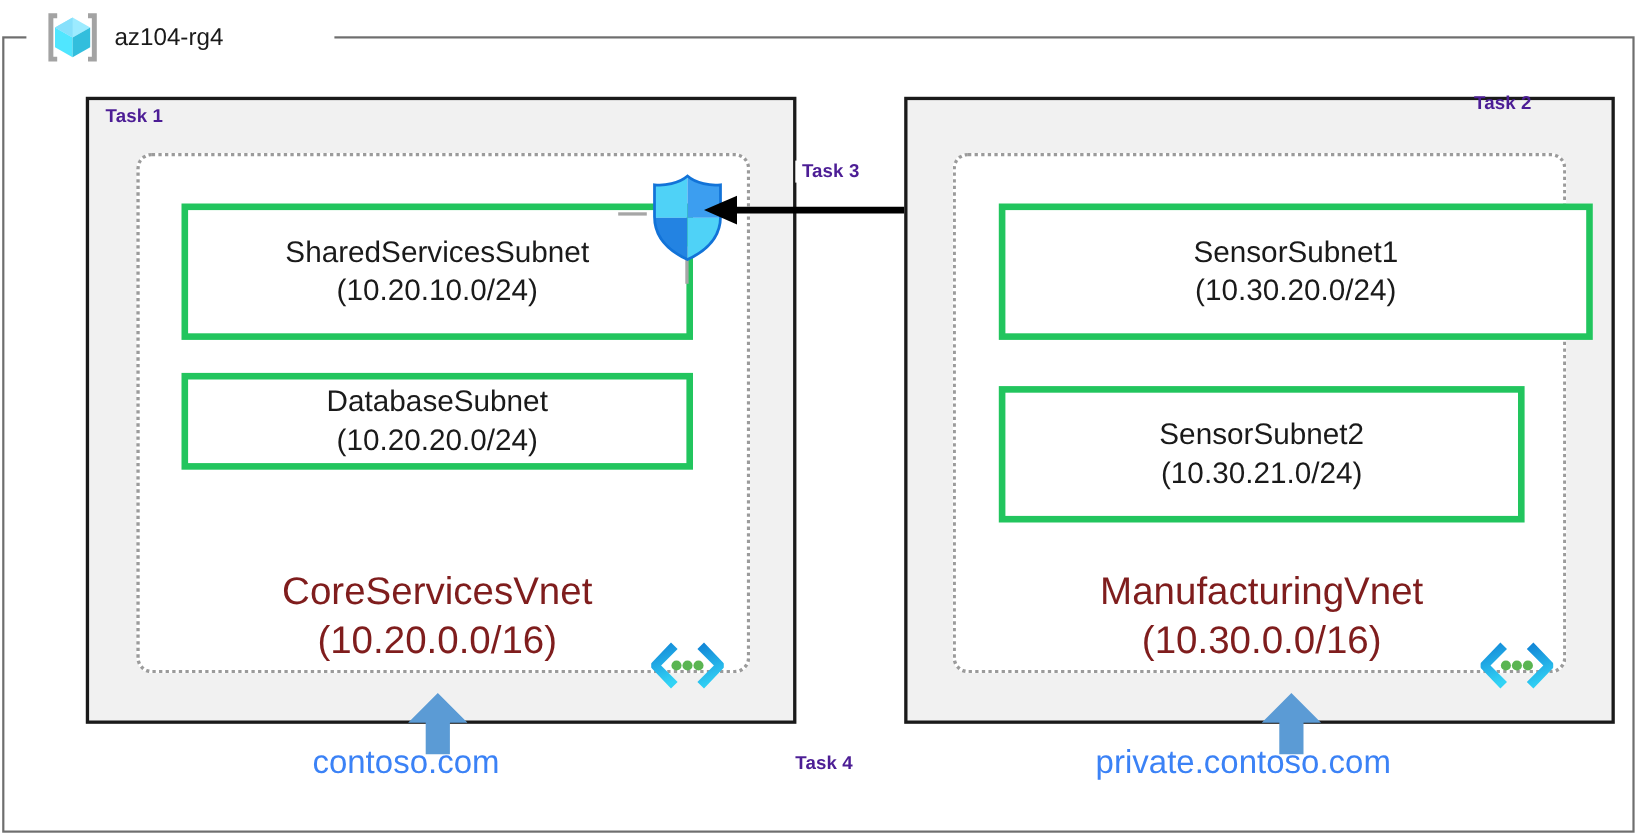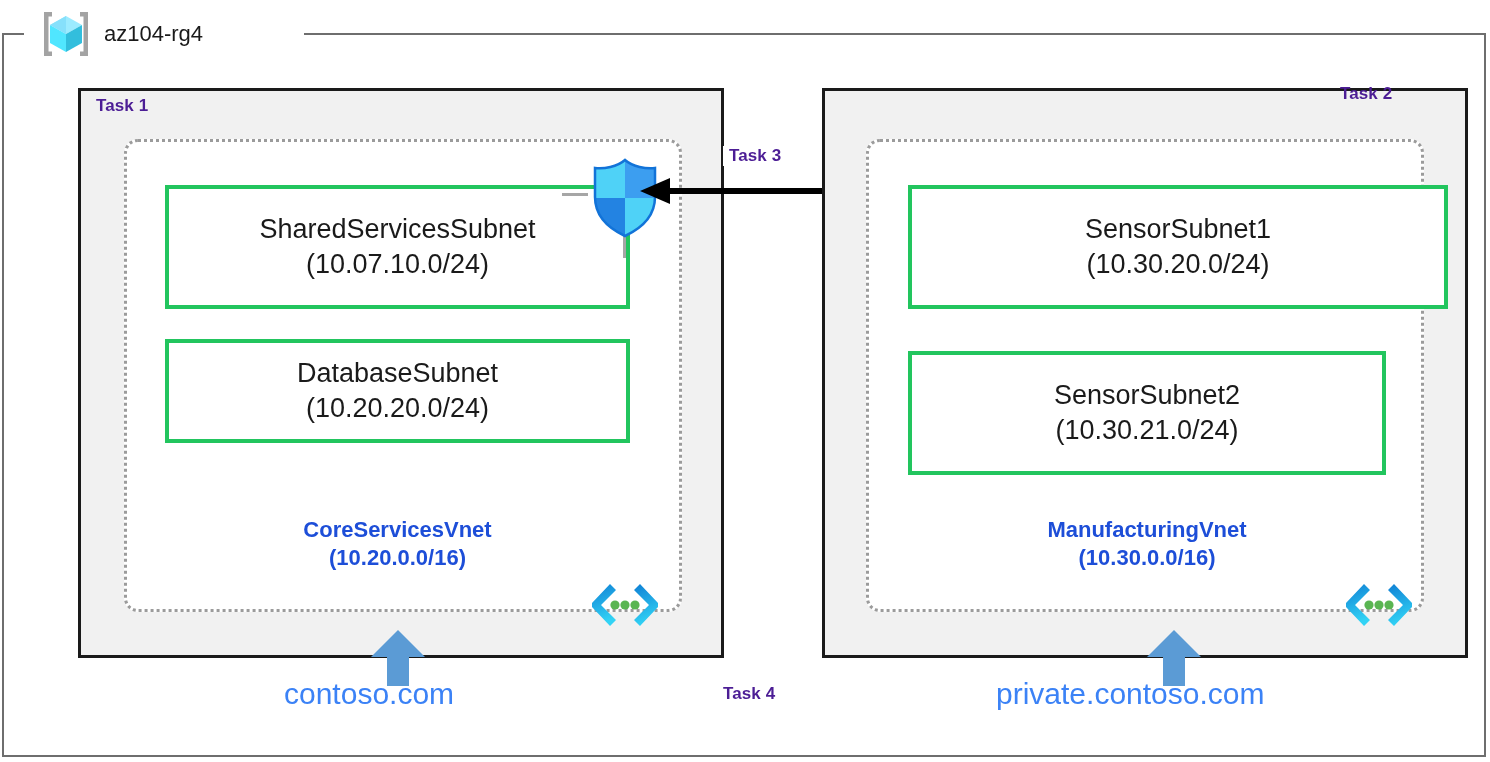--- a/index.html
+++ b/index.html
@@ -93,53 +93,52 @@
     border-radius: 14px;
     box-sizing: border-box;
   }
   #vnet-box-1 { left: 124px; top: 139px; width: 558px; height: 473px; }
   #vnet-box-2 { left: 866px; top: 139px; width: 558px; height: 473px; }
 
   
   .subnet-box {
     position: absolute;
     background: #ffffff;
-    border: 4px solid #22c55e;
+    border: 6px solid #22c55e;
     box-sizing: border-box;
     display: flex;
     flex-direction: column;
     align-items: center;
     justify-content: center;
   }
   #subnet-box-shared   { left: 165px; top: 185px; width: 465px; height: 124px; }
-  #subnet-box-database { left: 165px; top: 339px; width: 465px; height: 104px; }
+  #subnet-box-database { left: 165px; top: 339px; width: 465px; height: 88px; }
   #subnet-box-sensor1  { left: 908px; top: 185px; width: 540px; height: 124px; }
   #subnet-box-sensor2  { left: 908px; top: 339px; width: 478px; height: 124px; margin-top: 12px; }
 
   .subnet-name,
   .subnet-cidr {
     font-size: 27px;
     color: #1a1a1a;
     line-height: 1.28;
     white-space: nowrap;
   }
 
   
   .vnet-caption {
     position: absolute;
     text-align: center;
     line-height: 1.28;
     white-space: nowrap;
   }
   .vnet-caption .vnet-name,
   .vnet-caption .vnet-cidr {
-    font-size: 22px;
-    color: #1d4ed8;
+    font-size: 35px;
+    color: #7f1d1d;
     display: block;
-    font-weight: bold;
   }
   #vnet-caption-1 { left: 165px; top: 516px; width: 465px; }
   #vnet-caption-2 { left: 908px; top: 516px; width: 478px; }
 
   
   .vnet-glyph { position: absolute; width: 66px; height: 44px; }
   #vnet-glyph-1 { left: 592px;  top: 583px; }
   #vnet-glyph-2 { left: 1346px; top: 583px; }
 
   
@@ -219,21 +218,21 @@
     <span id="rg-title">az104-rg4</span>
   </div>
 
   <div id="task-panel-1" class="task-panel"></div>
   <div id="task-label-1" class="task-label">Task 1</div>
 
   <div id="vnet-box-1" class="vnet-box"></div>
 
   <div id="subnet-box-shared" class="subnet-box">
     <span class="subnet-name">SharedServicesSubnet</span>
-    <span class="subnet-cidr">(10.07.10.0/24)</span>
+    <span class="subnet-cidr">(10.20.10.0/24)</span>
   </div>
 
   <div id="subnet-box-database" class="subnet-box">
     <span class="subnet-name">DatabaseSubnet</span>
     <span class="subnet-cidr">(10.20.20.0/24)</span>
   </div>
 
   <div id="vnet-caption-1" class="vnet-caption">
     <span class="vnet-name">CoreServicesVnet</span>
     <span class="vnet-cidr">(10.20.0.0/16)</span>

